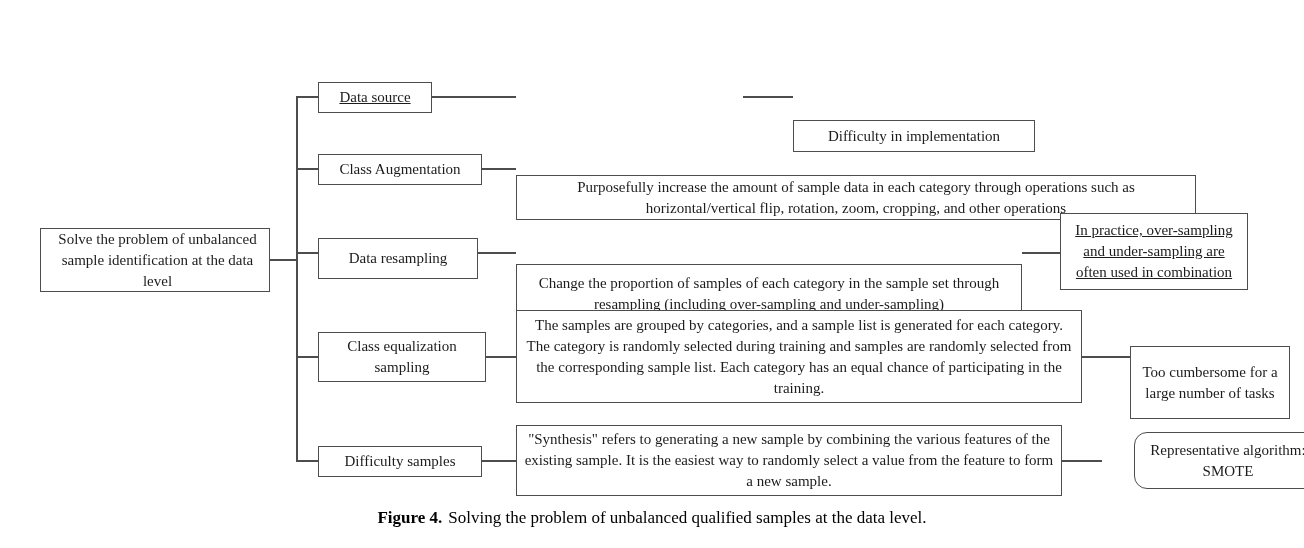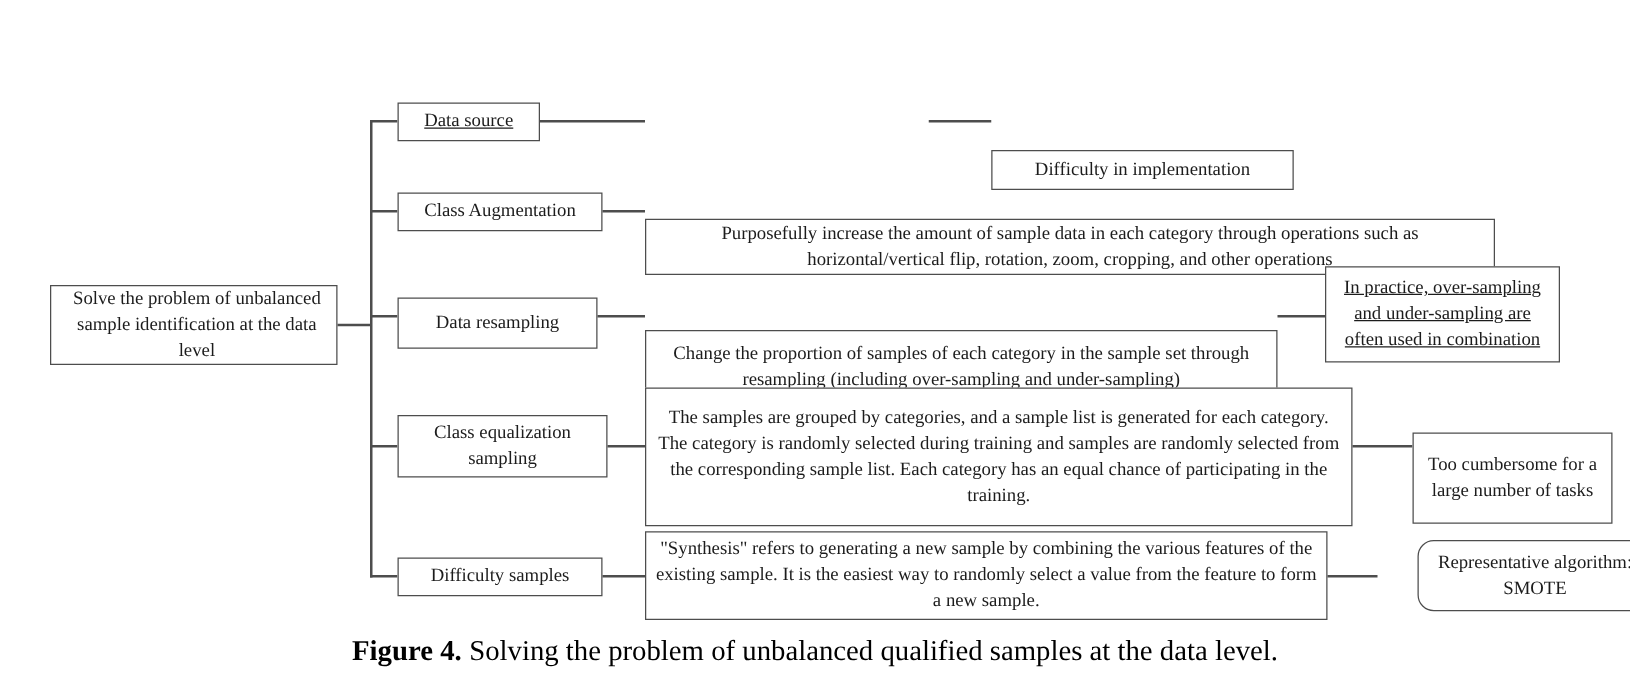--- a/index.html
+++ b/index.html
@@ -53,38 +53,38 @@
   .r3-label{ left: 318px;  top: 238px; width: 160px; height: 41px; }
   .conn3a  { left: 478px;  top: 252px; width: 38px; }
   .r3-mid  { left: 516px;  top: 224px; width: 506px; height: 59px; margin-top: 40px; }
   .conn3b  { left: 1022px; top: 252px; width: 38px; }
   .r3-note { left: 1060px; top: 213px; width: 188px; height: 77px; text-decoration: underline; }
 
   
   .stub4   { left: 296px;  top: 356px; width: 22px; }
   .r4-label{ left: 318px;  top: 332px; width: 168px; height: 50px; }
   .conn4a  { left: 486px;  top: 356px; width: 30px; }
-  .r4-mid  { left: 516px;  top: 310px; width: 566px; height: 111px; }
+  .r4-mid  { left: 516px;  top: 310px; width: 566px; height: 93px; }
   .conn4b  { left: 1082px; top: 356px; width: 48px; }
   .r4-note { left: 1130px; top: 322px; width: 160px; height: 73px; margin-top: 24px; }
 
   
   .stub5   { left: 296px;  top: 460px; width: 22px; }
   .r5-label{ left: 318px;  top: 446px; width: 164px; height: 31px; }
   .conn5a  { left: 482px;  top: 460px; width: 34px; }
   .r5-mid  { left: 516px;  top: 425px; width: 546px; height: 71px; }
   .conn5b  { left: 1062px; top: 460px; width: 40px; }
   .r5-note { left: 1134px; top: 432px; width: 188px; height: 57px; border-radius: 13px; }
 
   .caption {
     position: absolute;
     left: 0; top: 508px;
     width: 1304px;
     text-align: center;
-    font-size: 23px;
+    font-size: 17px;
     color: #000000;
   }
   .caption .fig-label { font-weight: bold; margin-right: 6px; }
 </style>
 </head>
 <body>
 
 <div id="canvas">
 
   <div class="node root">Solve the problem of unbalanced sample identification at the data level</div>

